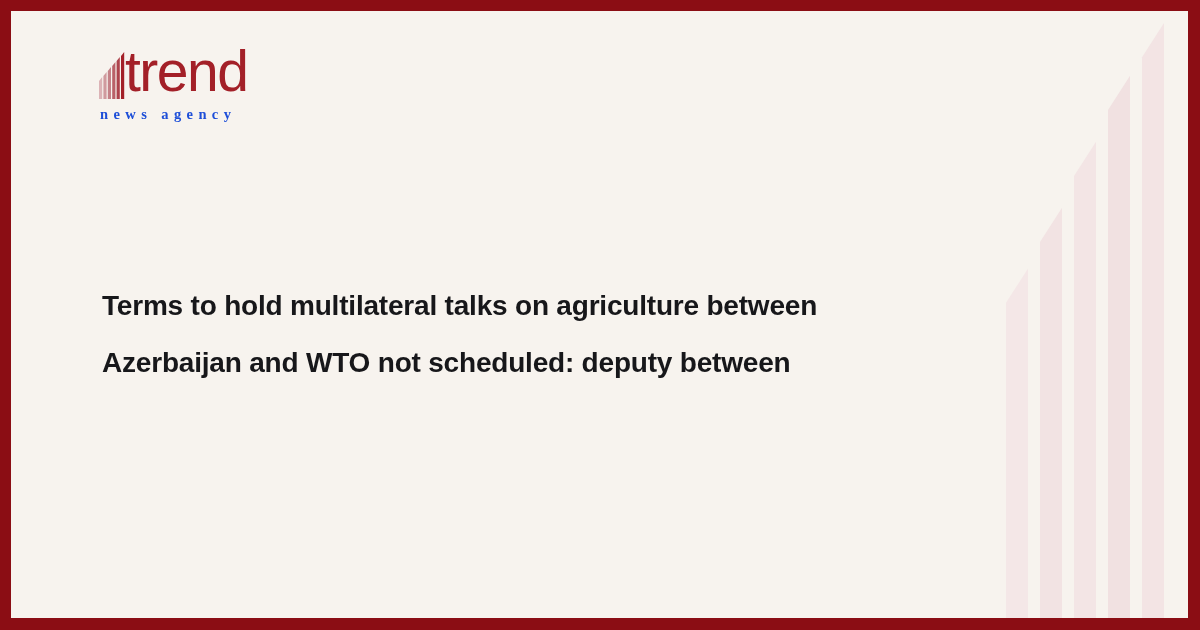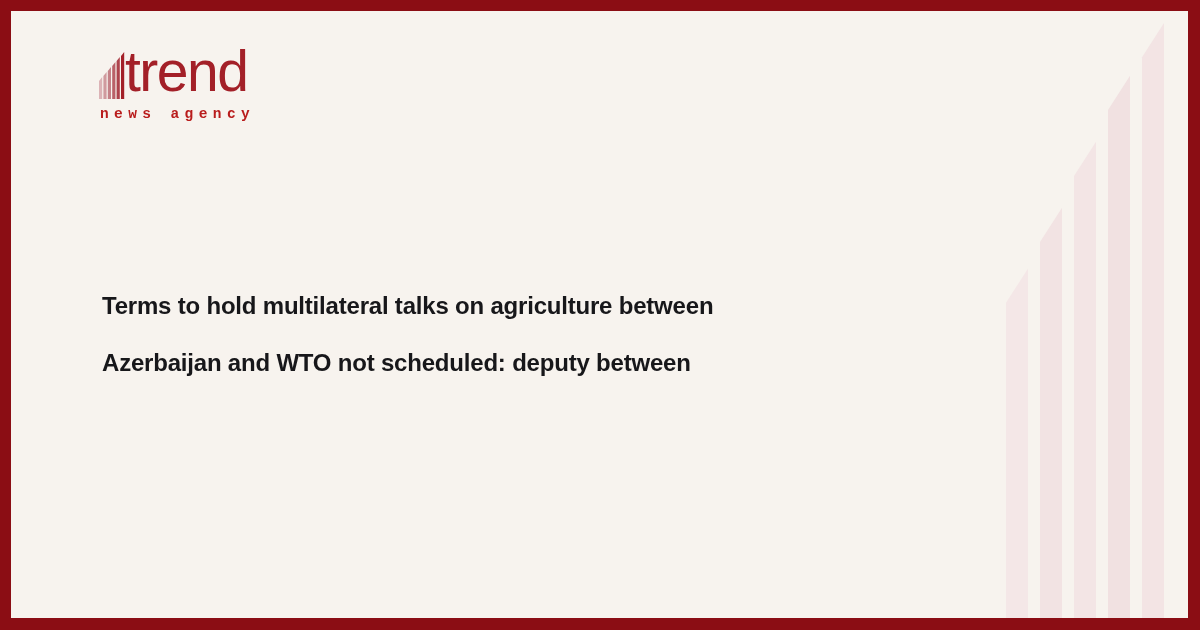--- a/index.html
+++ b/index.html
@@ -55,36 +55,36 @@
     font-size:57px;
     line-height:52px;
     font-weight:400;
     color:#A32028;
     letter-spacing:-1.5px;
     margin-left:-1px;
   }
   .logo-sub {
     margin-top:3px;
     margin-left:2px;
-    font-family:Liberation Mono, monospace;
+    font-family:Liberation Serif, serif;
     font-size:14.5px;
     font-weight:700;
-    color:#b91c1c;
+    color:#1d4ed8;
     letter-spacing:5.4px;
     white-space:nowrap;
   }
 
   
   .headline {
     position:absolute;
     left:91px;
     top:266px;
     width:1000px;
     font-family:"Liberation Sans", sans-serif;
-    font-size:24px;
+    font-size:28px;
     line-height:57px;
     font-weight:700;
     color:#17171A;
     letter-spacing:-0.2px;
     z-index:3;
   }
   .headline .ln { display:block; }
 </style>
 </head>
 <body>

